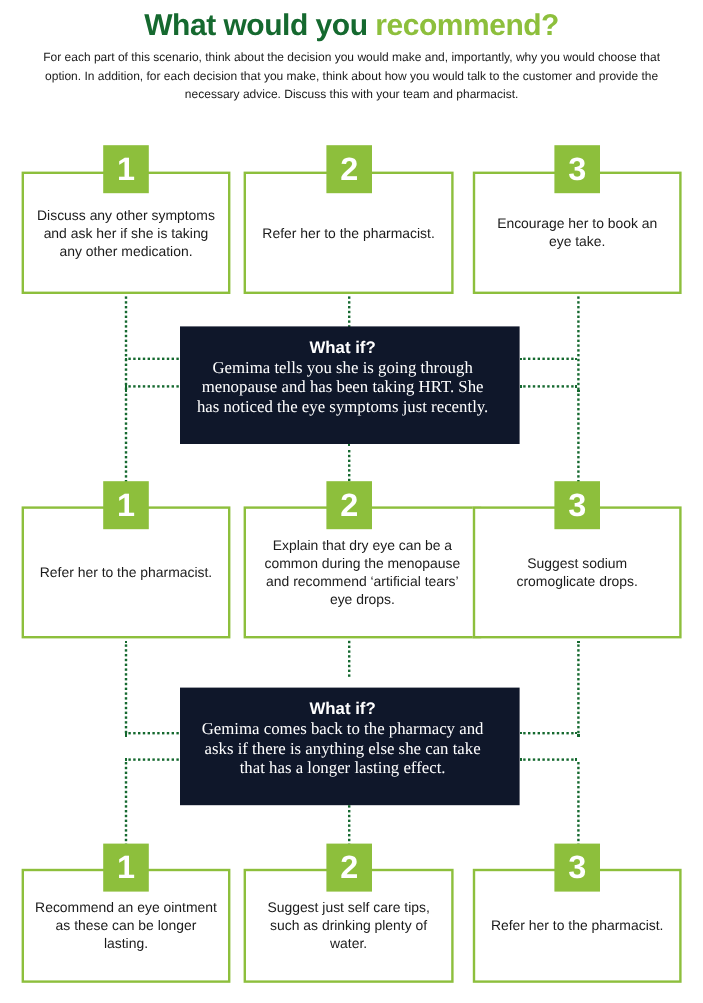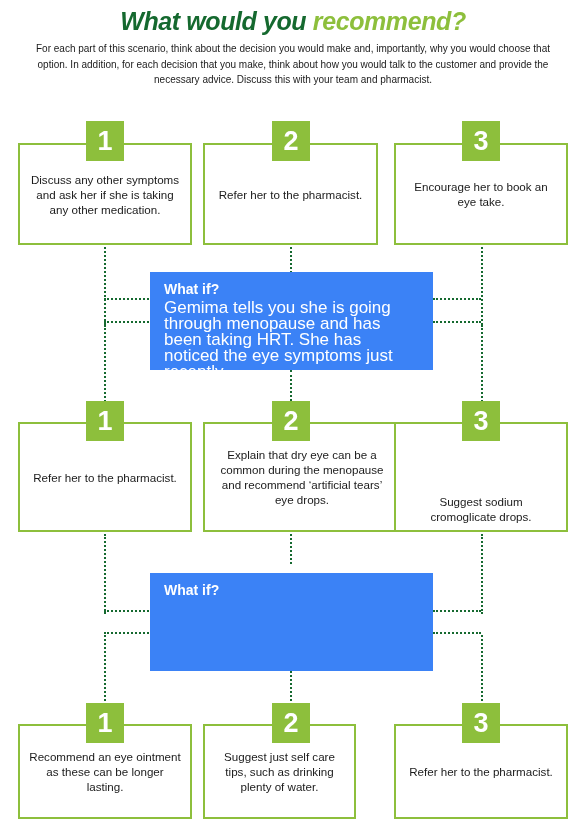--- a/index.html
+++ b/index.html
@@ -19,21 +19,20 @@
   .header {
     padding: 6px 12px 0 12px;
     text-align: center;
   }
   .title {
     font-size: 25px;
     font-weight: bold;
     letter-spacing: -0.4px;
     line-height: 30px;
     margin: 0 0 5px 0;
-    font-style: italic;
   }
   .title-dark { color: #15692F; }
   .title-light { color: #8DBF3C; }
 
   .intro {
     font-size: 10px;
     line-height: 15.5px;
     color: #1a1a1a;
     margin: 0 8px;
     text-align: center;
@@ -92,33 +91,35 @@
     display: flex;
     align-items: center;
     justify-content: center;
     line-height: 1;
   }
 
   
   .whatif {
     position: absolute;
     box-sizing: border-box;
-    background: #3b82f6;
+    background: #0f172a;
     color: #ffffff;
+    text-align: center;
     padding: 8px 26px 10px 14px;
   }
   .whatif-title {
     font-size: 14px;
     font-weight: bold;
     line-height: 19px;
     margin-bottom: 1px;
   }
   .whatif-body {
-    font-size: 17px;
+    font-size: 14px;
     line-height: 16px;
+    font-family: Liberation Serif, serif;
   }
 </style>
 </head>
 <body>
 
 <div class="header">
   <h1 class="title"><span class="title-dark">What would you </span><span class="title-light">recommend?</span></h1>
   <p class="intro">For each part of this scenario, think about the decision you would make and, importantly, why you would choose that option. In addition, for each decision that you make, think about how you would talk to the customer and provide the necessary advice. Discuss this with your team and pharmacist.</p>
 </div>
 
@@ -171,53 +172,54 @@
     <span>1</span>
   </div>
 
   <div class="card" style="left:203px; top:422px; width:198px; height:110px;">
     <div class="card-text">Explain that dry eye can be a common during the menopause and recommend ‘artificial tears’ eye drops.</div>
   </div>
   <div class="badge" style="left:272px; top:401px;">
     <span>2</span>
   </div>
 
-  <div class="card" style="left:394px; top:422px; width:174px; height:110px;align-items:flex-end;">
+  <div class="card" style="left:394px; top:422px; width:174px; height:110px;">
     <div class="card-text">Suggest sodium cromoglicate drops.</div>
   </div>
   <div class="badge" style="left:462px; top:401px;">
     <span>3</span>
   </div>
 
   <div class="dot-v" style="left:104px; top:534px; height:80px;"></div>
   <div class="dot-h" style="left:104px; top:610px; width:48px;"></div>
   <div class="dot-h" style="left:104px; top:632px; width:48px;"></div>
 
   <div class="dot-v" style="left:290px; top:534px; height:30px;"></div>
 
   <div class="dot-v" style="left:481px; top:534px; height:80px;"></div>
   <div class="dot-h" style="left:433px; top:610px; width:48px;"></div>
   <div class="dot-h" style="left:433px; top:632px; width:48px;"></div>
 
   <div class="whatif" style="left:150px; top:573px; width:283px; height:98px;">
     <div class="whatif-title">What if?</div>
+    <div class="whatif-body">Gemima comes back to the pharmacy and asks if there is anything else she can take that has a longer lasting effect.</div>
   </div>
 
   <div class="dot-v" style="left:104px; top:635px; height:74px;"></div>
   <div class="dot-v" style="left:290px; top:671px; height:38px;"></div>
   <div class="dot-v" style="left:481px; top:635px; height:74px;"></div>
 
   <div class="card" style="left:18px; top:724px; width:174px; height:95px;">
     <div class="card-text">Recommend an eye ointment as these can be longer lasting.</div>
   </div>
   <div class="badge" style="left:86px; top:703px;">
     <span>1</span>
   </div>
 
-  <div class="card" style="left:203px; top:724px; width:153px; height:95px;">
+  <div class="card" style="left:203px; top:724px; width:175px; height:95px;">
     <div class="card-text">Suggest just self care tips, such as drinking plenty of water.</div>
   </div>
   <div class="badge" style="left:272px; top:703px;">
     <span>2</span>
   </div>
 
   <div class="card" style="left:394px; top:724px; width:174px; height:95px;">
     <div class="card-text">Refer her to the pharmacist.</div>
   </div>
   <div class="badge" style="left:462px; top:703px;">

